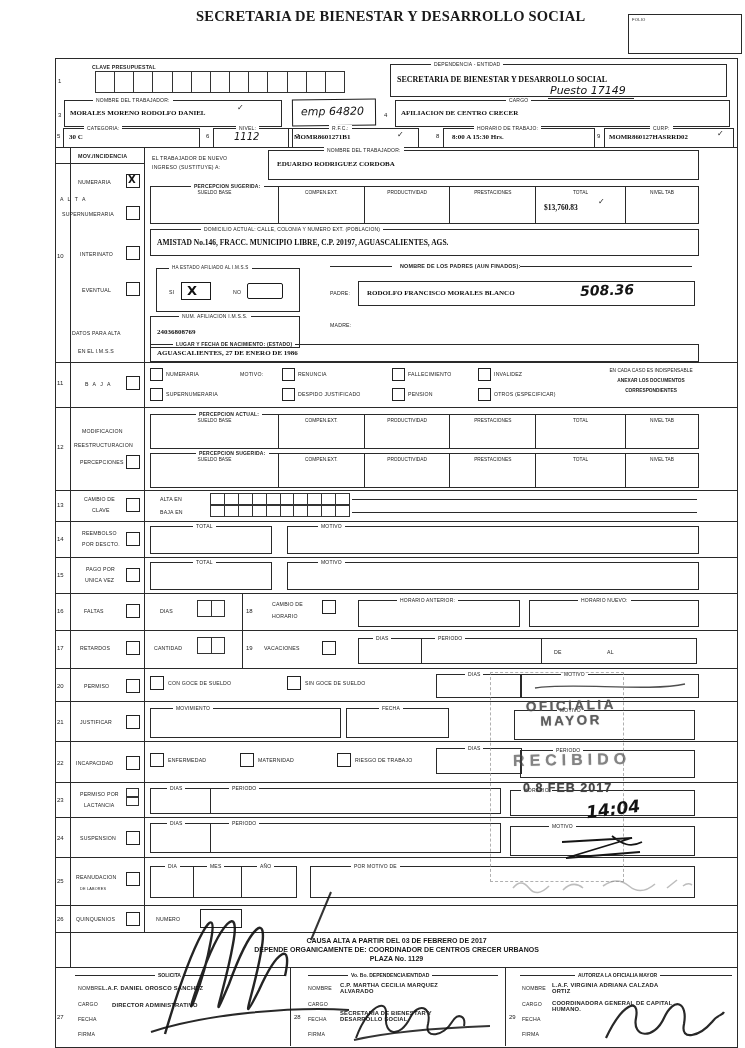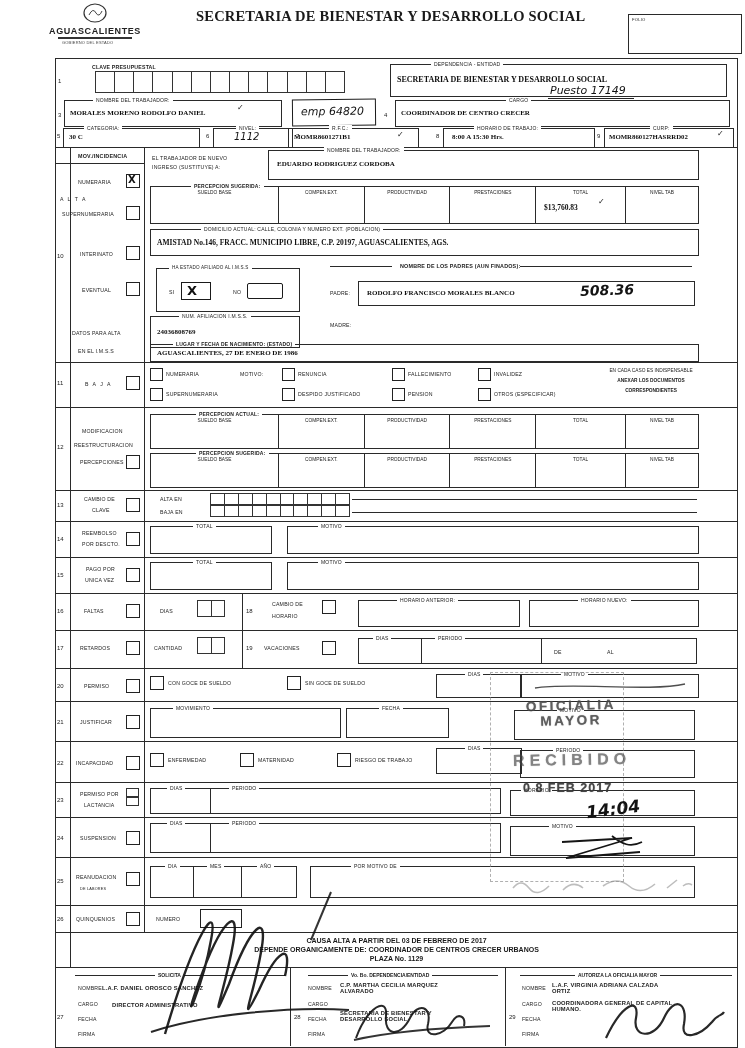--- a/index.html
+++ b/index.html
@@ -32,29 +32,20 @@
   .stampbox{position:absolute;border:1.5px dashed #8f8f8f;opacity:.7;}
   .stamp{position:absolute;font-weight:bold;color:#424242;white-space:nowrap;text-shadow:0 0 1px #777;}
   .note{position:absolute;font-size:4.8px;font-weight:bold;text-align:center;white-space:nowrap;}
   svg{position:absolute;overflow:visible;}
 </style>
 </head>
 <body>
 
 <div class="page">
 
-  <div class="abs" style="left:30px;top:2px;width:130px;height:52px;text-align:center;">
-    <svg style="left:50px;top:0;" width="30" height="22" viewBox="0 0 30 22">
-      <ellipse cx="15" cy="11" rx="11" ry="9" fill="none" stroke="#333" stroke-width="1.2"></ellipse>
-      <path d="M9,13 Q13,5 16,11 Q19,16 22,9" fill="none" stroke="#444" stroke-width="1"></path>
-    </svg>
-    <div class="lblb" style="left:10px;top:24px;width:110px;font-size:9px;letter-spacing:.6px;">AGUASCALIENTES</div>
-    <div class="abs" style="left:28px;top:35px;width:74px;border-top:2px solid #333;"></div>
-    <div class="lbl" style="left:32px;top:38px;font-size:4px;color:#444;">GOBIERNO DEL ESTADO</div>
-  </div>
   <div class="t1" style="left:196px;top:8px;">SECRETARIA DE BIENESTAR Y DESARROLLO SOCIAL</div>
   <div class="f" style="left:628px;top:14px;width:112px;height:38px;">
     <span class="lbl" style="left:3px;top:2px;font-size:4.2px;">FOLIO</span>
   </div>
 
   <div class="mainborder"></div>
 
   <div class="hl" style="left:55px;top:147px;width:683px;"></div>
   <div class="hl" style="left:55px;top:362px;width:683px;"></div>
   <div class="hl" style="left:55px;top:407px;width:683px;"></div>
@@ -107,21 +98,21 @@
     <span class="val" style="left:5px;top:8px;">MORALES MORENO RODOLFO DANIEL</span>
     <span class="hand tick" style="left:172px;top:2px;">✓</span>
   </div>
   <div class="abs" style="left:292px;top:99px;width:82px;height:25px;border:1.6px solid #1a1a1a;transform:rotate(-.6deg);">
     <span class="hand" style="left:8px;top:5px;font-size:11px;">emp 64820</span>
   </div>
   <div class="num" style="left:384px;top:112px;">4</div>
   <div class="hand" style="left:548px;top:84px;font-size:11px;border-bottom:1px solid #222;padding:0 8px 1px 2px;">Puesto 17149</div>
   <div class="f" style="left:395px;top:100px;width:333px;height:25px;">
     <span class="fl" style="left:110px;">CARGO</span>
-    <span class="val" style="left:5px;top:8px;">COORDINADOR DE CENTRO CRECER</span>
+    <span class="val" style="left:5px;top:8px;">AFILIACION DE CENTRO CRECER</span>
   </div>
 
   <div class="num" style="left:57px;top:133px;">5</div>
   <div class="f" style="left:63px;top:128px;width:135px;height:18px;">
     <span class="fl" style="left:20px;">CATEGORIA:</span>
     <span class="val" style="left:5px;top:4px;">30 C</span>
   </div>
   <div class="num" style="left:206px;top:133px;">6</div>
   <div class="f" style="left:213px;top:128px;width:78px;height:18px;">
     <span class="fl" style="left:22px;">NIVEL:</span>

